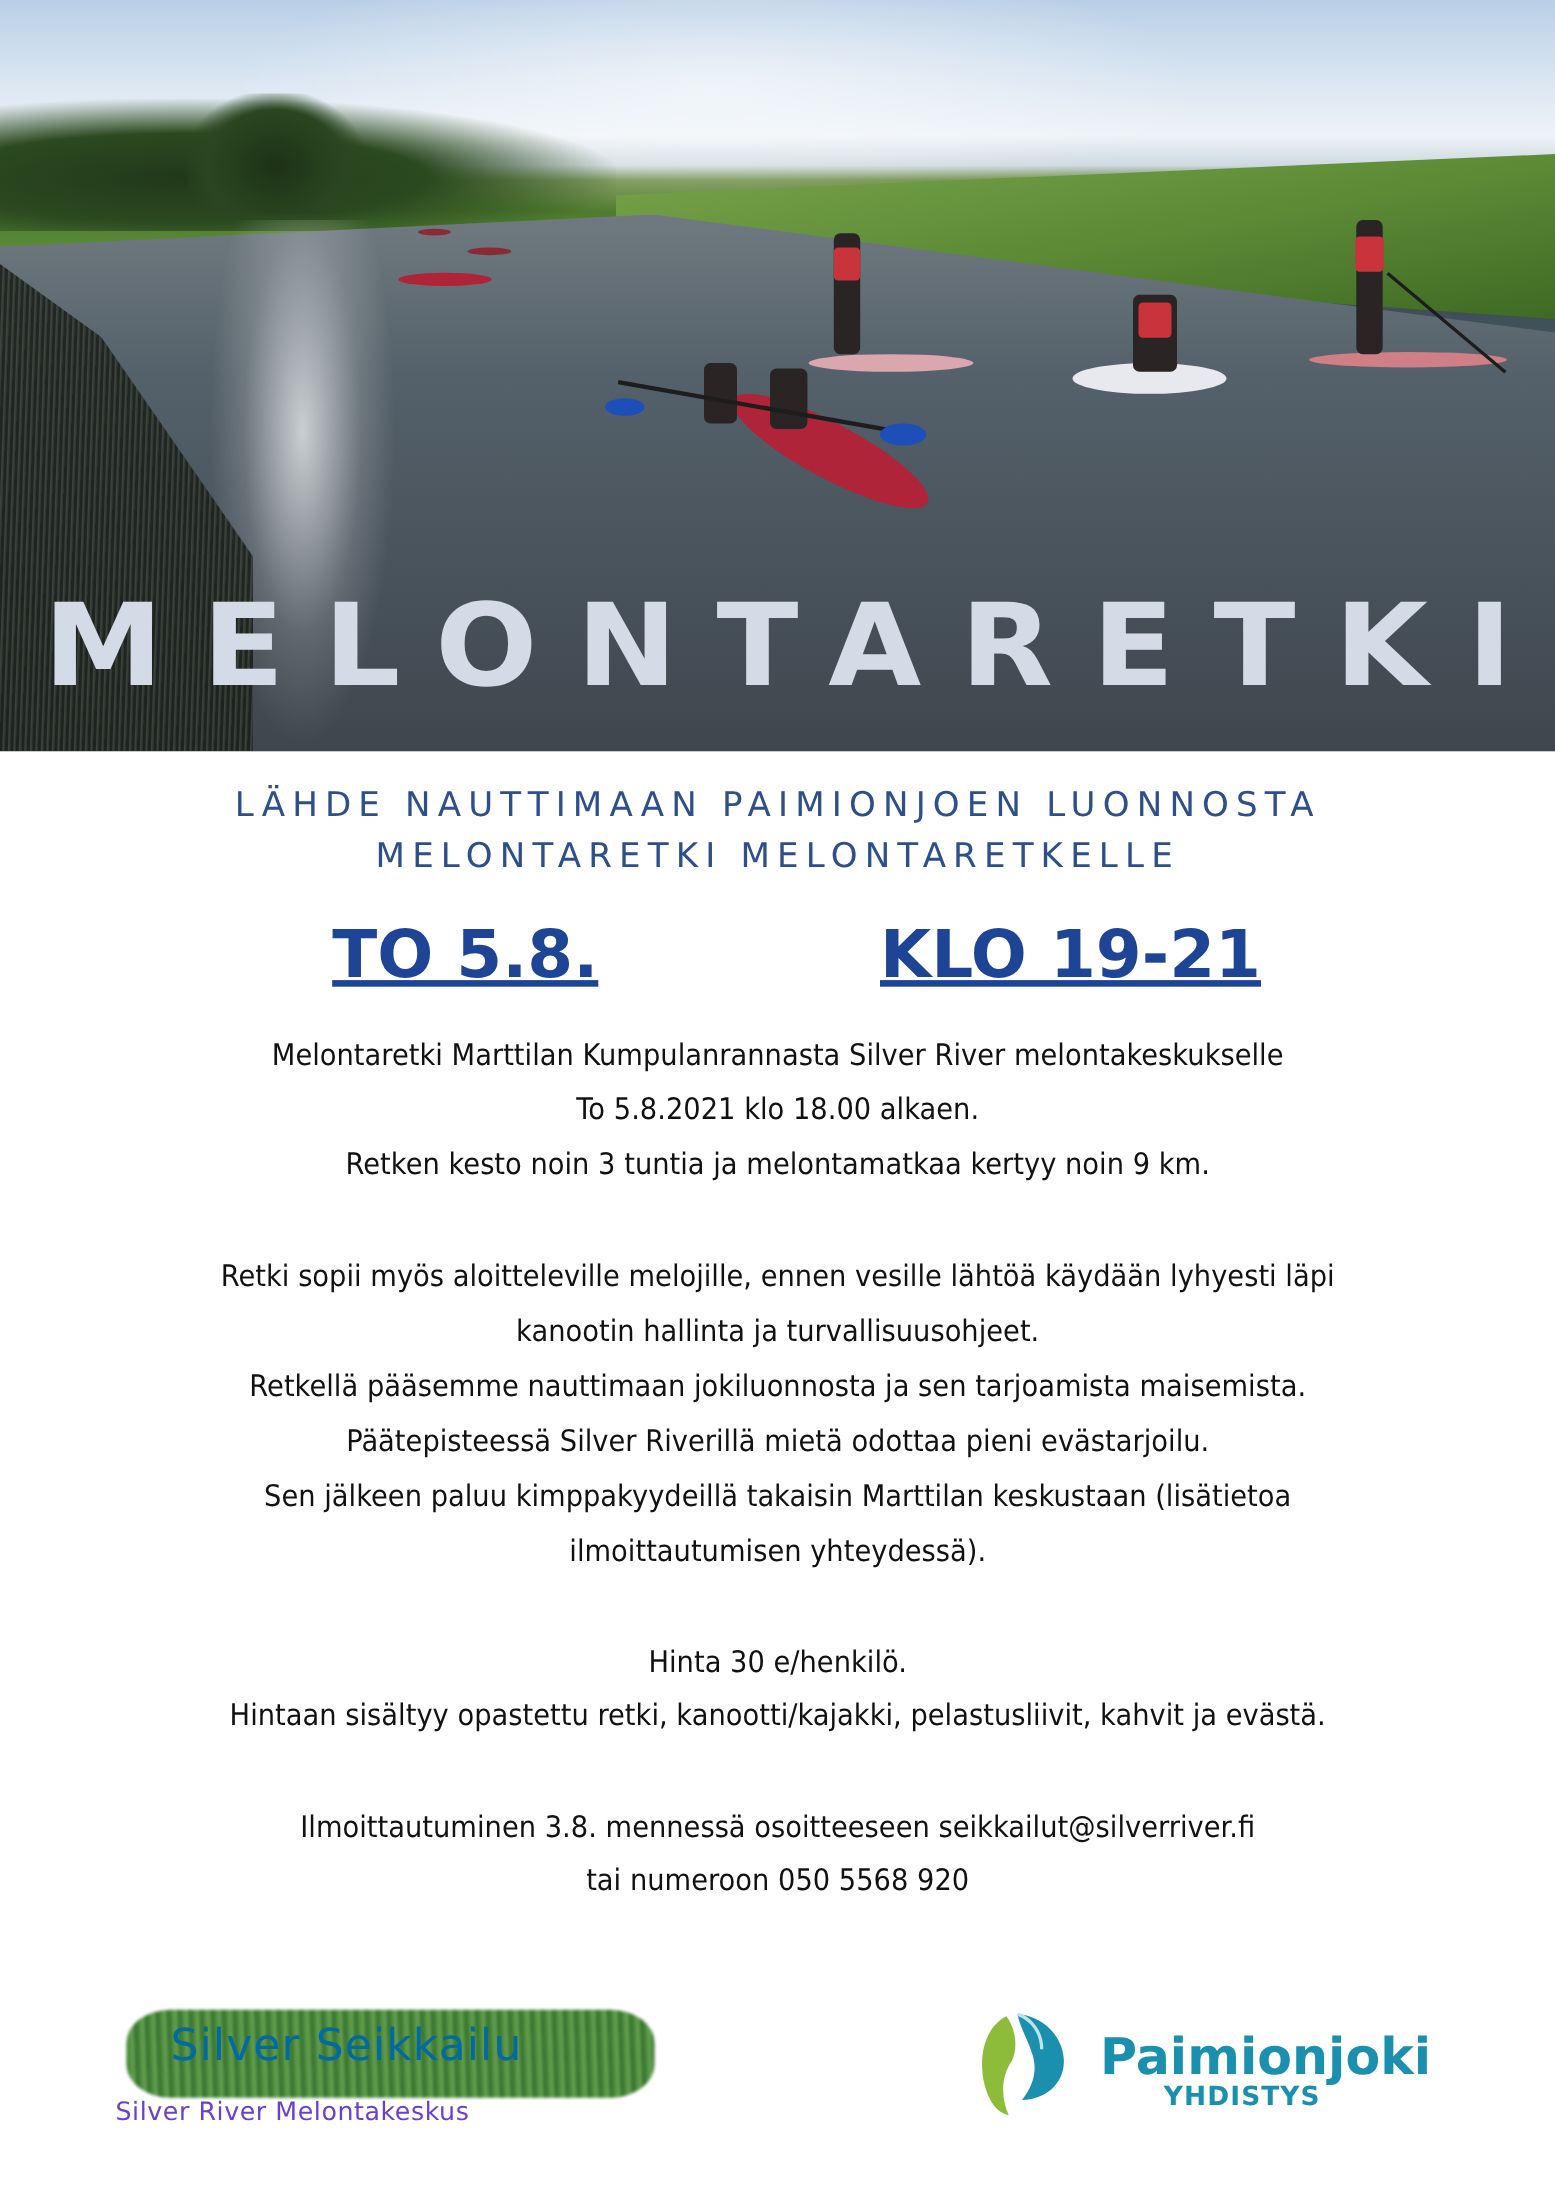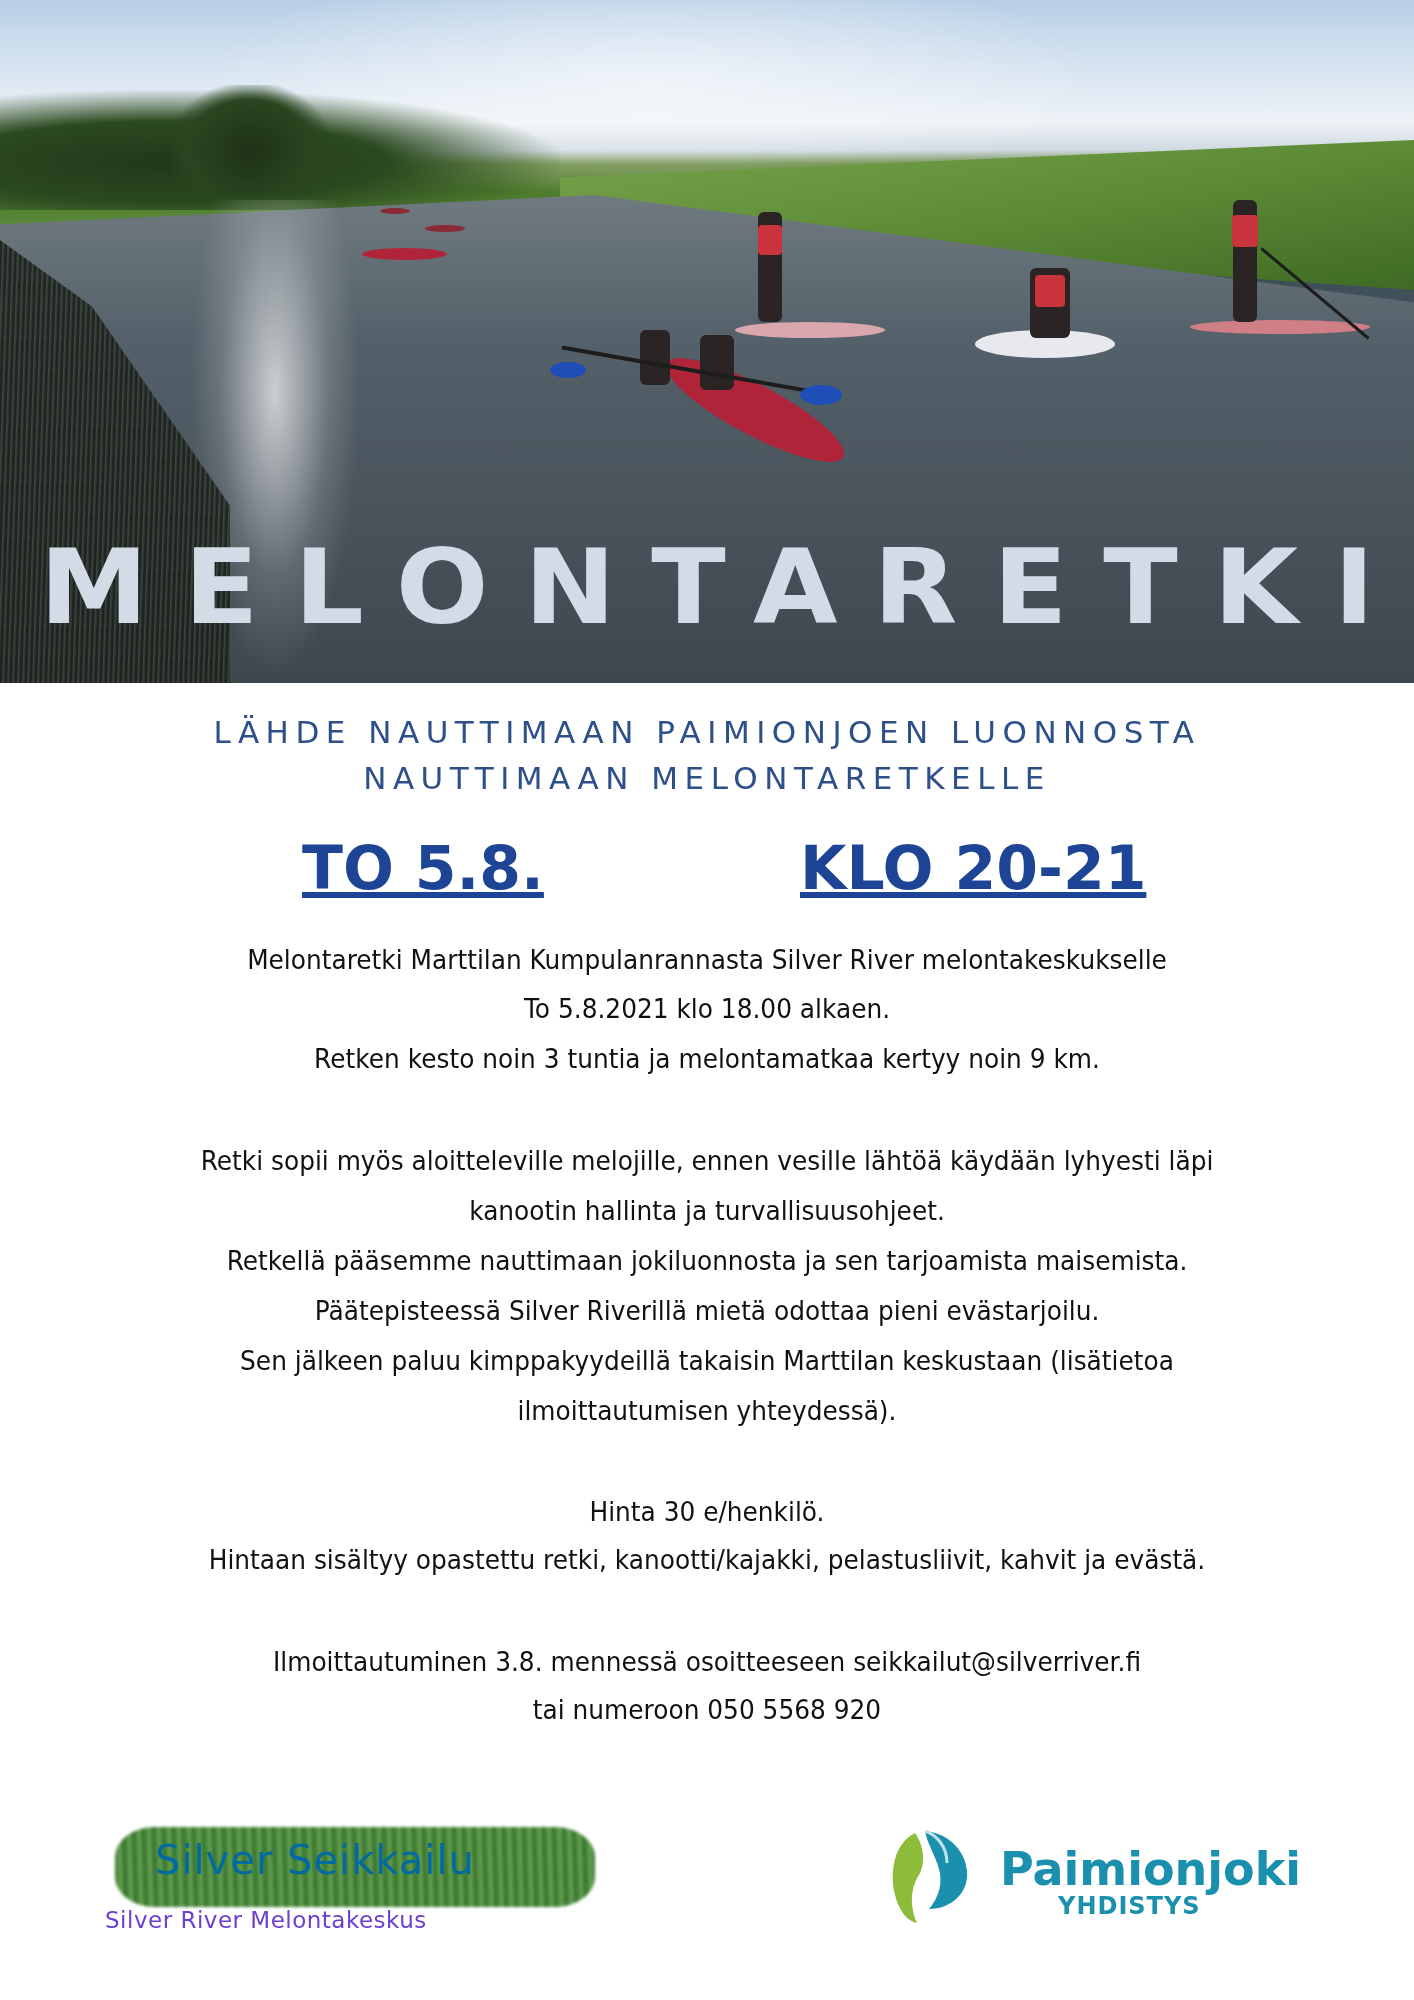--- a/index.html
+++ b/index.html
@@ -107,24 +107,24 @@
 
   <div class="board" style="left:1190px;top:320px;width:180px;height:14px;background:#d07f86;"></div>
   <div class="person" style="left:1233px;top:200px;width:24px;height:122px;"></div>
   <div class="vest" style="left:1232px;top:215px;width:26px;height:32px;"></div>
   <div class="paddle" style="left:1245px;top:292px;width:140px;height:3px;transform:rotate(40deg);"></div>
 </div>
 
 <div class="title">MELONTARETKI</div>
 
 <div class="subtitle sub1">LÄHDE NAUTTIMAAN PAIMIONJOEN LUONNOSTA</div>
-<div class="subtitle sub2">NAUTTIMAAN MELONTARETKELLE</div>
+<div class="subtitle sub2">MELONTARETKI MELONTARETKELLE</div>
 
 <div class="date">TO 5.8.</div>
-<div class="time">KLO 20-21</div>
+<div class="time">KLO 19-21</div>
 
 <div class="body-line" style="top:946px;">Melontaretki Marttilan Kumpulanrannasta Silver River melontakeskukselle</div>
 <div class="body-line" style="top:995px;">To 5.8.2021 klo 18.00 alkaen.</div>
 <div class="body-line" style="top:1045px;">Retken kesto noin 3 tuntia ja melontamatkaa kertyy noin 9 km.</div>
 
 <div class="body-line" style="top:1147px;">Retki sopii myös aloitteleville melojille, ennen vesille lähtöä käydään lyhyesti läpi</div>
 <div class="body-line" style="top:1197px;">kanootin hallinta ja turvallisuusohjeet.</div>
 <div class="body-line" style="top:1247px;">Retkellä pääsemme nauttimaan jokiluonnosta ja sen tarjoamista maisemista.</div>
 <div class="body-line" style="top:1297px;">Päätepisteessä Silver Riverillä mietä odottaa pieni evästarjoilu.</div>
 <div class="body-line" style="top:1347px;">Sen jälkeen paluu kimppakyydeillä takaisin Marttilan keskustaan (lisätietoa</div>

